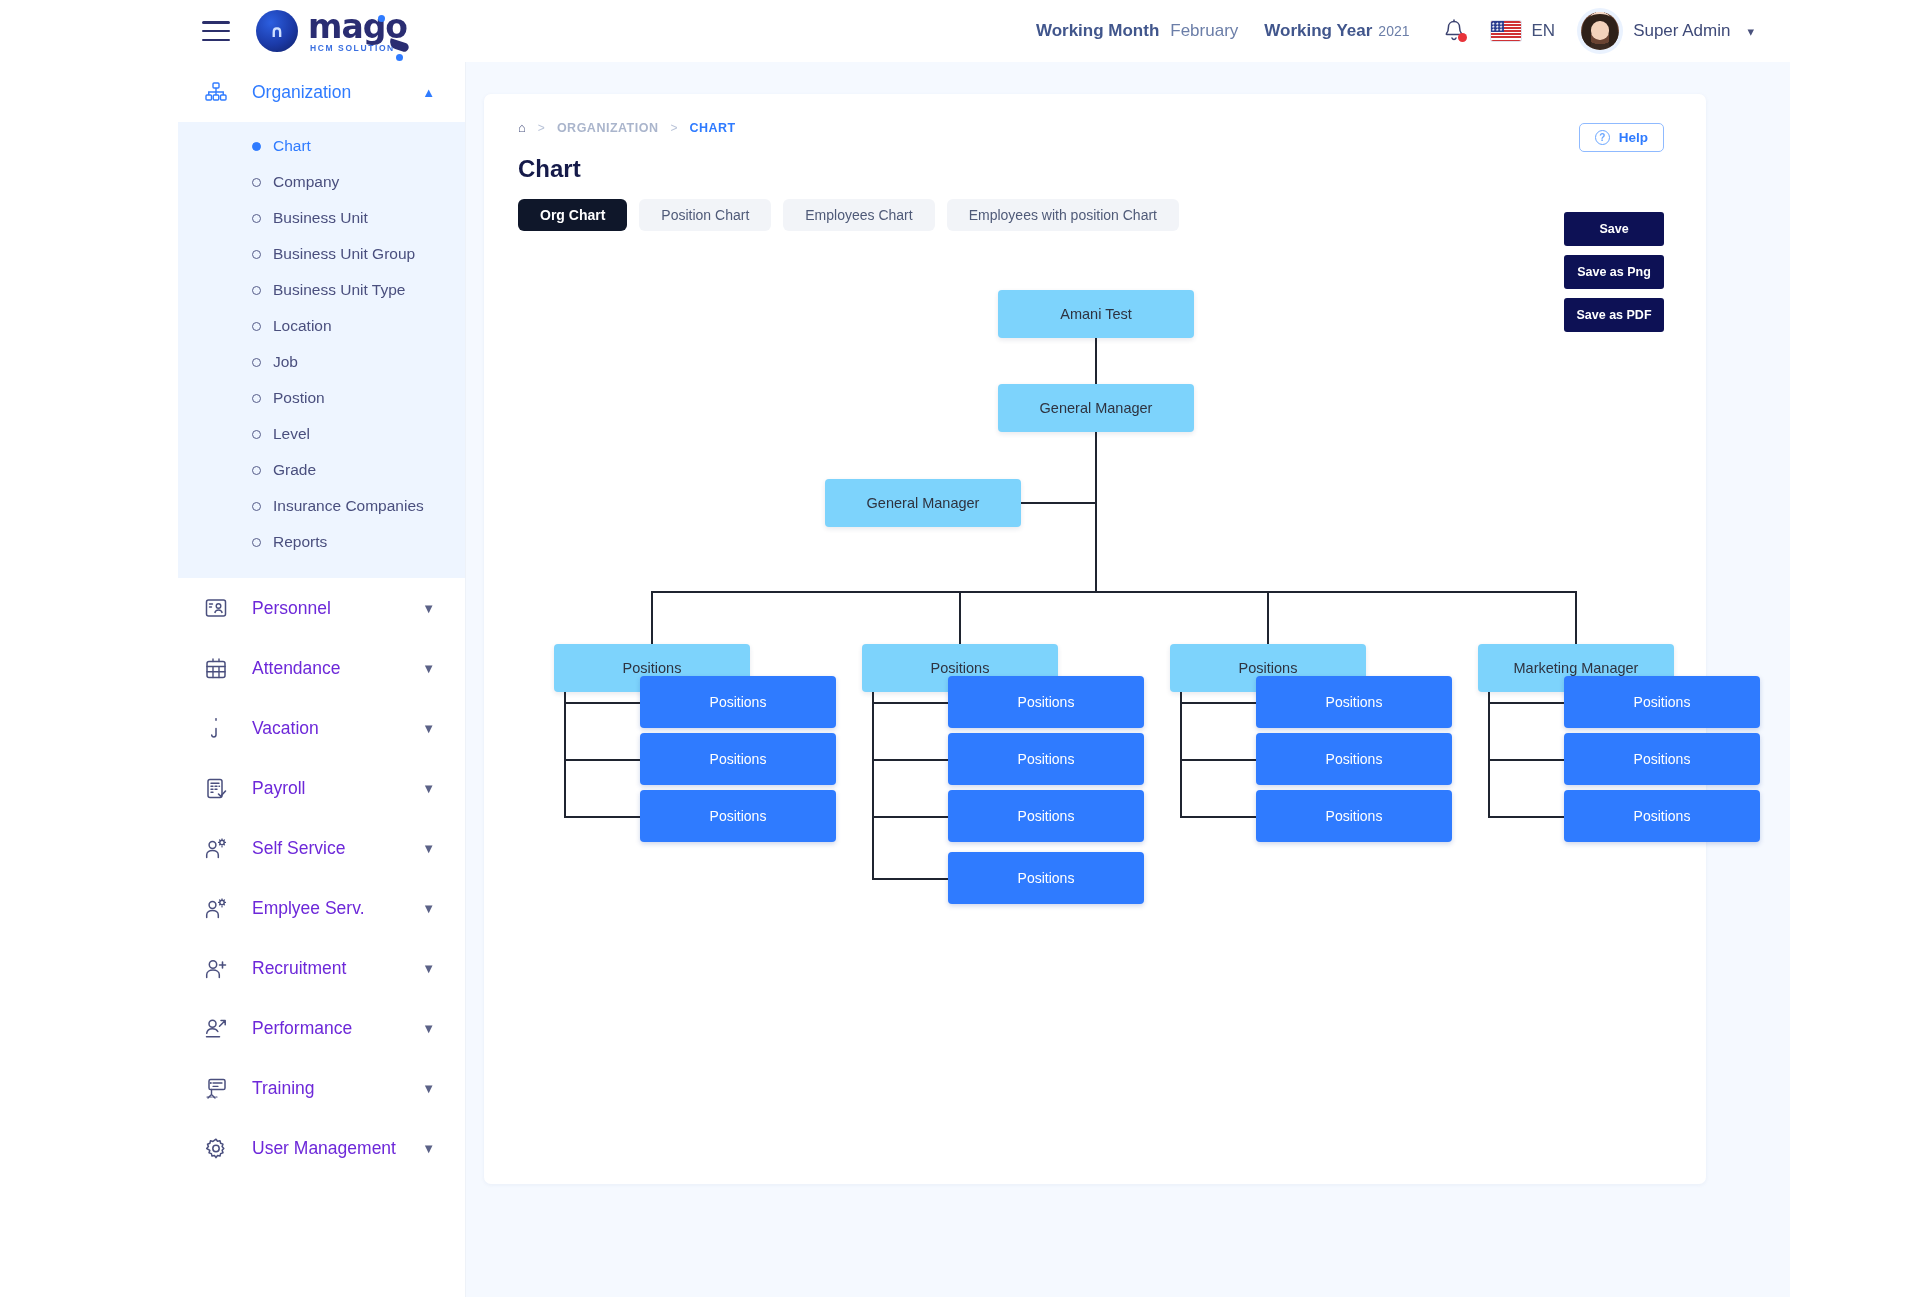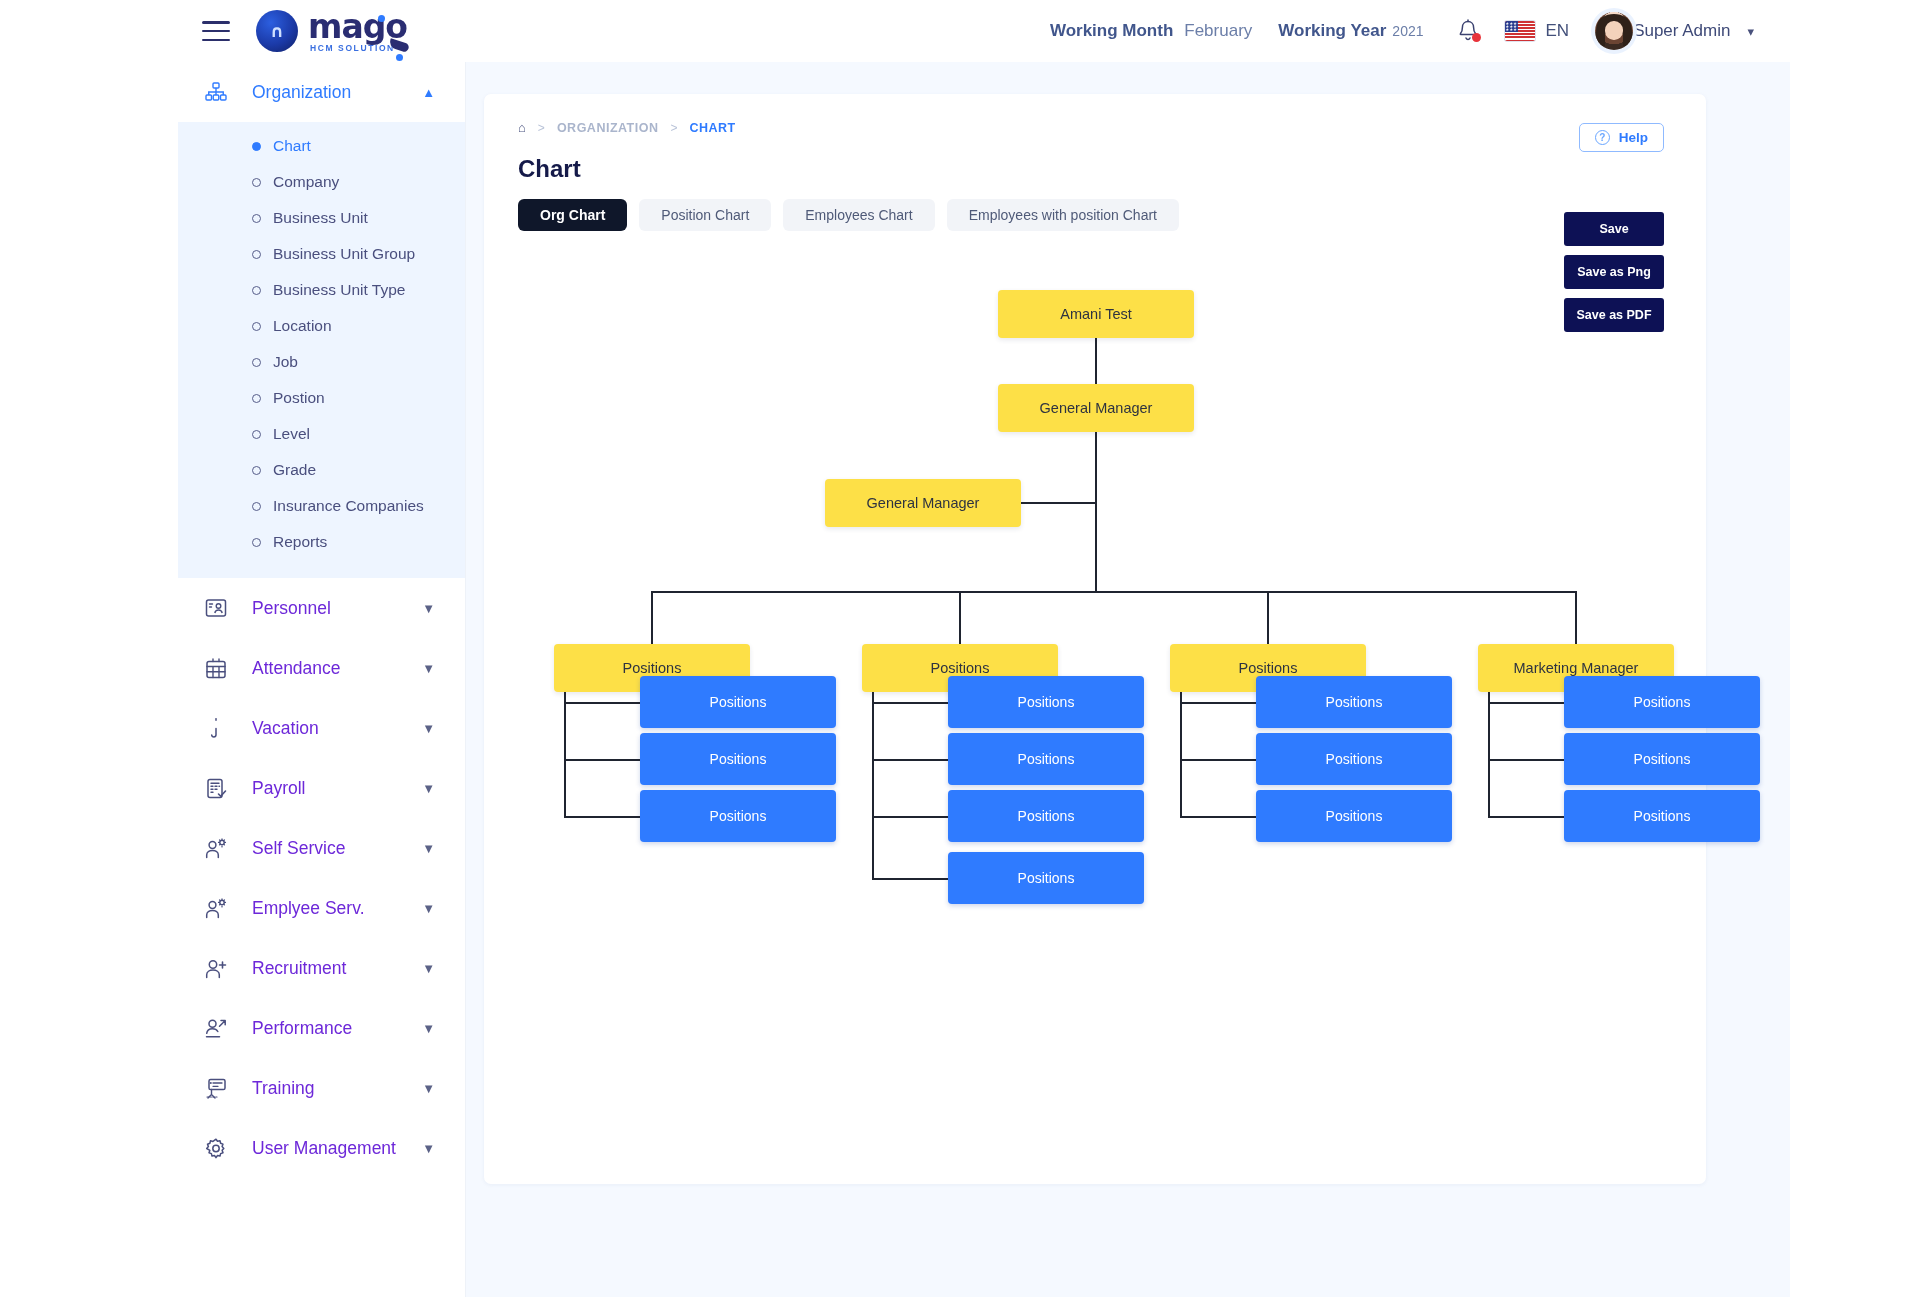--- a/index.html
+++ b/index.html
@@ -52,21 +52,21 @@
 
   .avatar {
     margin-left:26px; width:38px; height:38px; border-radius:50%;
     background: radial-gradient(circle at 50% 32%, #f6d9c6 0 38%, #6b4433 39% 62%, #3b2a22 63% 100%);
     box-shadow:0 0 0 4px #eaf2fe; overflow:hidden; position:relative;
   }
   .avatar .hair { position:absolute; left:3px; right:3px; top:2px; height:21px; background:#2f2119; border-radius:50% 50% 42% 42%; }
   .avatar .face { position:absolute; left:10px; right:10px; top:9px; height:19px; background:#f3d2bb; border-radius:48%; }
   .avatar .hair2 { position:absolute; left:1px; top:8px; width:9px; height:26px; background:#2f2119; border-radius:50% 0 0 50%; }
   .avatar .hair3 { position:absolute; right:1px; top:8px; width:9px; height:26px; background:#2f2119; border-radius:0 50% 50% 0; }
-  .username { margin-left:0; font-size:17px; color:#3f4a78; }
+  .username { margin-left:14px; font-size:17px; color:#3f4a78; }
   .caret { margin-left:17px; color:#49517c; font-size:13px; }
 
   
   .sidebar {
     position:absolute; top:62px; left:178px; width:288px; height:1235px;
     background:#ffffff; z-index:30; border-right:1px solid #eef2f8;
   }
   .nav-group { position:relative; }
   .nav-head {
     display:flex; align-items:center; height:60px; padding-left:24px; cursor:pointer; background:#fff;
@@ -121,21 +121,21 @@
 
   .save-stack { position:absolute; top:118px; right:42px; display:flex; flex-direction:column; gap:9px; align-items:flex-end; }
   .save-btn {
     width:100px; height:34px; background:#0d1155; color:#ffffff; border:none; border-radius:3px;
     font-size:12.5px; font-weight:700; cursor:pointer; font-family:"Liberation Sans", sans-serif;
   }
 
   
   .chart-area { position:absolute; top:180px; left:0; width:1222px; height:830px; }
   .node {
-    position:absolute; background:#fde047; border-radius:4px;
+    position:absolute; background:#7dd3fc; border-radius:4px;
     box-shadow:0 2px 5px rgba(30,40,80,0.10);
     display:flex; align-items:center; justify-content:center;
     font-size:14.5px; color:#3b3f73; font-weight:600; cursor:pointer;
   }
   .node.plain { color:#2e3340; font-weight:500; }
   .node.blue {
     background:#2f7bff; color:#ffffff; font-weight:500; font-size:14px;
     box-shadow:0 2px 5px rgba(30,70,160,0.22);
   }
   .ln { position:absolute; background:#1f2430; }

